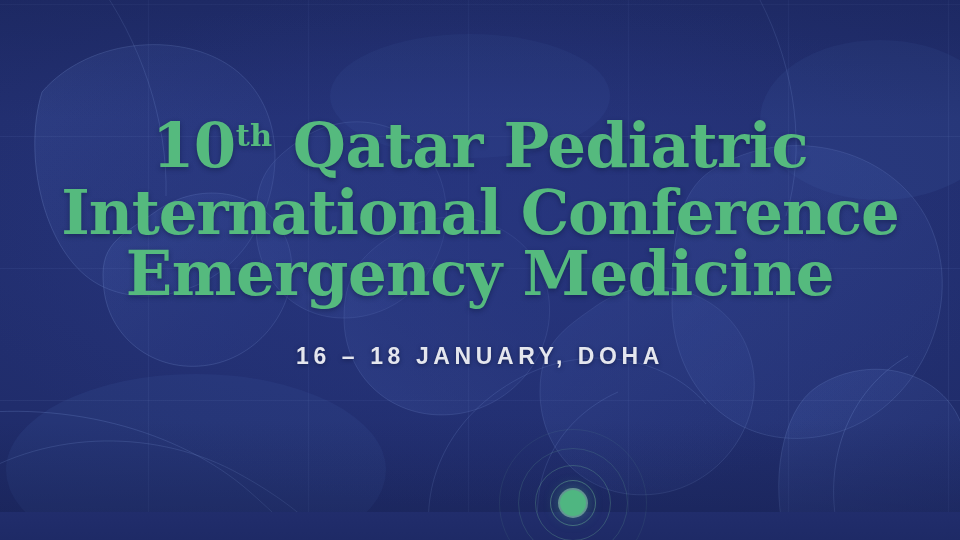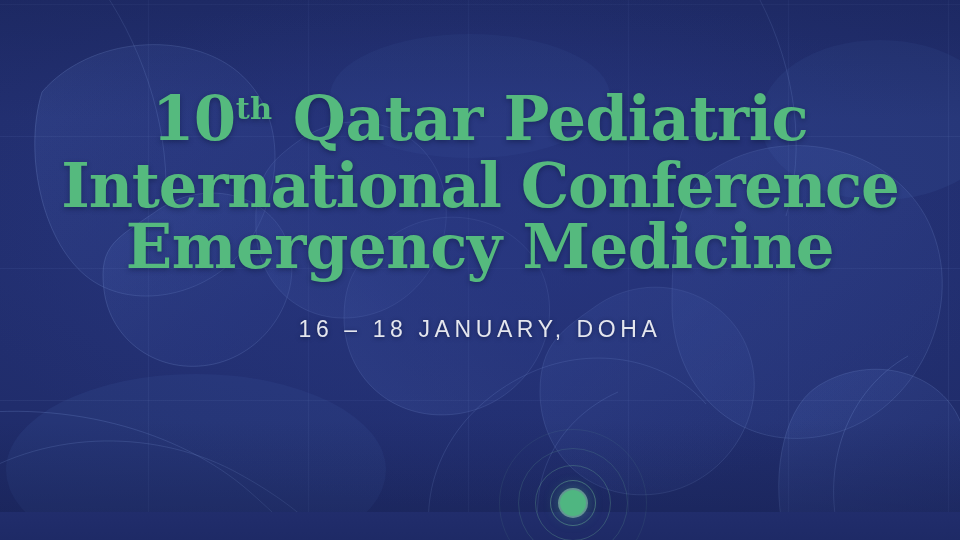--- a/index.html
+++ b/index.html
@@ -86,21 +86,21 @@
   }
 
   
   .content {
     position: absolute;
     inset: 0;
     display: flex;
     flex-direction: column;
     align-items: center;
     justify-content: flex-start;
-    padding-top: 89px;
+    padding-top: 116px;
     box-sizing: border-box;
   }
   .title-block {
     width: 960px;
     text-align: center;
   }
   .title-line {
     font-family: "DejaVu Serif", "Liberation Serif", serif;
     font-weight: 700;
     color: #55BA7E;
@@ -116,21 +116,21 @@
   .ord {
     font-size: 0.50em;
     vertical-align: super;
     line-height: 0;
     letter-spacing: 0;
   }
 
   .subtitle {
     margin-top: 32px;
     font-family: "Liberation Sans", sans-serif;
-    font-weight: 400;
+    font-weight: 700;
     font-size: 23px;
     letter-spacing: 4.6px;
     color: #E4E6EE;
     text-shadow: 0 1px 4px rgba(12,20,55,0.6);
     white-space: nowrap;
     text-align: center;
   }
 </style>
 </head>
 <body>

